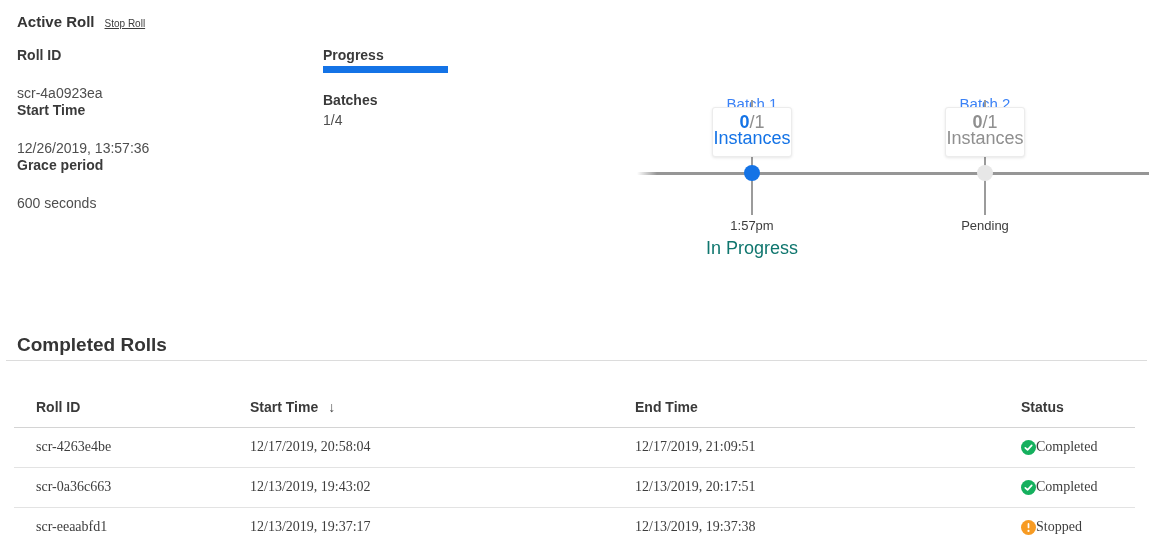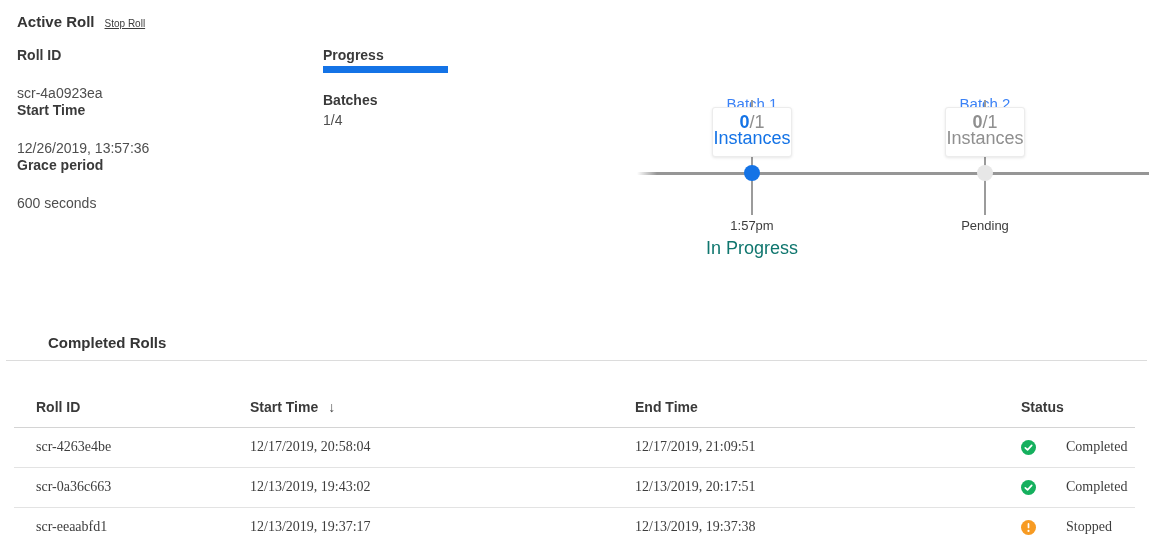--- a/index.html
+++ b/index.html
@@ -46,30 +46,30 @@
   .batch-0 .count-done, .batch-0 .inst { color: #1473e6; }
   .count-total { color: #8f8f8f; }
   .batch-1 .count-done, .batch-1 .inst, .batch-1 .count-total { color: #8f8f8f; }
   .batch-dot { position: absolute; top: 90px; left: 50%; width: 16px; height: 16px; margin-left: -8px; border-radius: 50%; }
   .batch-0 .batch-dot { background: #1473e6; }
   .batch-1 .batch-dot { background: #e7e7e7; }
   .batch-line1 { position: absolute; top: 143px; width: 100%; font-size: 13px; color: #3d3d3d; }
   .batch-line2 { position: absolute; top: 163px; width: 100%; font-size: 18px; color: #0f766e; }
 
   
-  .cr-title { position: absolute; left: 17px; top: 334px; font-size: 15px; font-weight: 700; color: #353535; margin-left: 31px; }
+  .cr-title { position: absolute; left: 17px; top: 334px; font-size: 19px; font-weight: 700; color: #353535; }
   .cr-divider { position: absolute; top: 360px; left: 6px; right: 2px; height: 1px; background: #dcdcdc; }
   table.cr-table { position: absolute; top: 361px; left: 14px; width: 1121px;
                    border-collapse: collapse; table-layout: fixed; font-size: 14px; }
   .cr-table th { height: 66px; vertical-align: bottom; padding: 0 0 12px 0; text-align: left;
                  font-weight: 600; color: #3a3a3a; border-bottom: 1px solid #d4d4d4; cursor: pointer; }
   .cr-table td { height: 40px; padding: 0; border-bottom: 1px solid #e3e3e3; color: #3d3d3d; font-family: Liberation Serif, serif; }
   .cr-table th.first, .cr-table td.first { padding-left: 22px; }
   .sort-arrow { margin-left: 10px; font-size: 14px; color: #4c4c4c; }
-  .status-cell { display: flex; align-items: center; gap: 30px; }
+  .status-cell { display: flex; align-items: center; gap: 0; }
   .status-ic { width: 15px; height: 15px; flex: 0 0 15px; }
 </style>
 </head>
 <body>
 
 <div class="ar-header">
   <span class="ar-title">Active Roll</span>
   <a class="stop-link">Stop Roll</a>
 </div>
 

